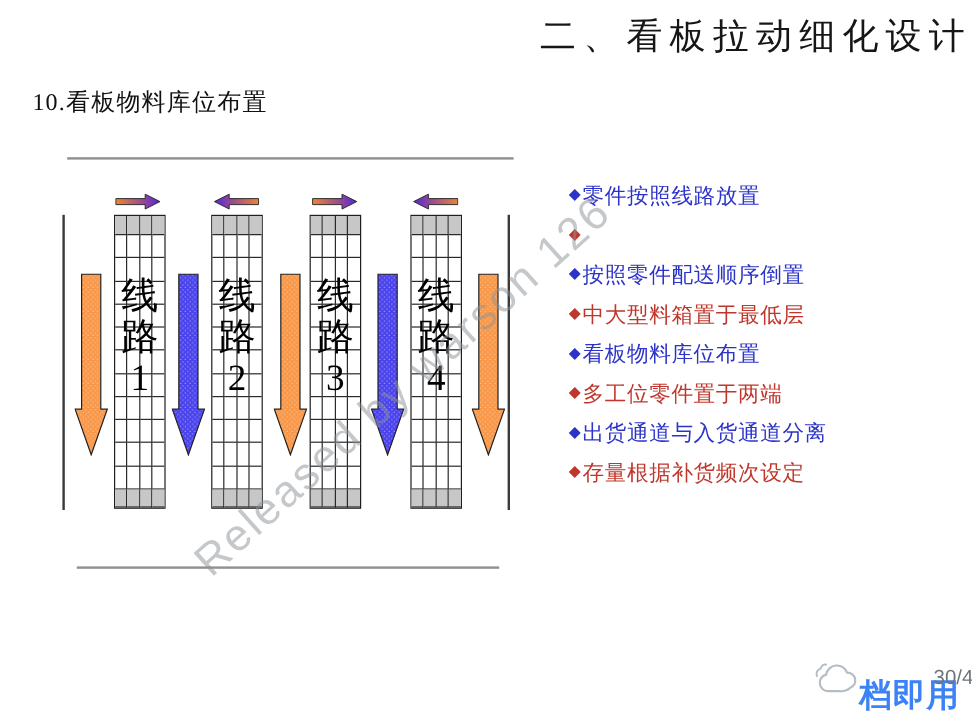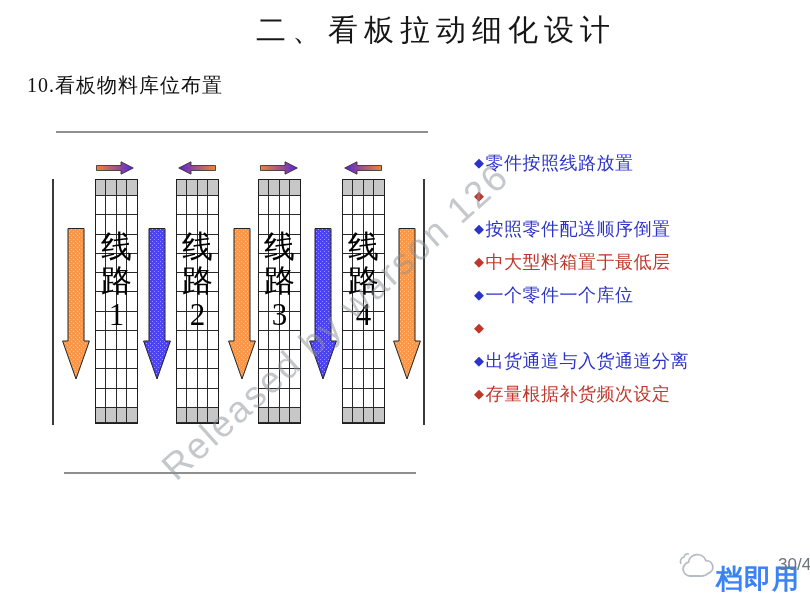--- a/index.html
+++ b/index.html
@@ -2,21 +2,21 @@
 <html style="--blue-text: #2c33c7; --red-text: #bf372c;"><head>
 <meta charset="utf-8">
 <style>
   html,body{margin:0;padding:0;background:#ffffff;}
   body{width:810px;height:598px;position:relative;overflow:hidden;
        font-family:"Liberation Serif","DejaVu Serif",serif;}
   .slide{position:absolute;inset:0;background:#fff;}
 
   
   .title{position:absolute;top:10px;left:0;width:810px;margin:0;
-         padding-left:62px;box-sizing:border-box;text-align:center;
+         padding-left:62px;box-sizing:border-box;text-align:right;
          font-size:30px;font-weight:400;letter-spacing:6px;color:#161616;}
   .subtitle{position:absolute;top:72px;left:27px;margin:0;
             font-size:20px;font-weight:400;letter-spacing:1px;color:#111;}
 
   
   .diagram{position:absolute;left:0;top:0;width:470px;height:500px;}
   .divider{position:absolute;height:2px;background:#8f8f8f;}
   .divider.top{left:56px;top:131px;width:372px;}
   .divider.bottom{left:64px;top:472px;width:352px;}
   .vline{position:absolute;width:2px;top:179px;height:246px;background:#3a3a3a;}
@@ -387,24 +387,25 @@
       <li class="note-blue">
         <span class="dia">◆</span>
         <span>按照零件配送顺序倒置</span>
       </li>
       <li class="note-red">
         <span class="dia">◆</span>
         <span>中大型料箱置于最低层</span>
       </li>
       <li class="note-blue">
         <span class="dia">◆</span>
-        <span>一个零件一个库位</span>
+        <span>看板物料库位布置</span>
       </li>
       <li class="note-red">
         <span class="dia">◆</span>
+        <span>多工位零件置于两端</span>
       </li>
       <li class="note-blue">
         <span class="dia">◆</span>
         <span>出货通道与入货通道分离</span>
       </li>
       <li class="note-red">
         <span class="dia">◆</span>
         <span>存量根据补货频次设定</span>
       </li>
     </ul>

